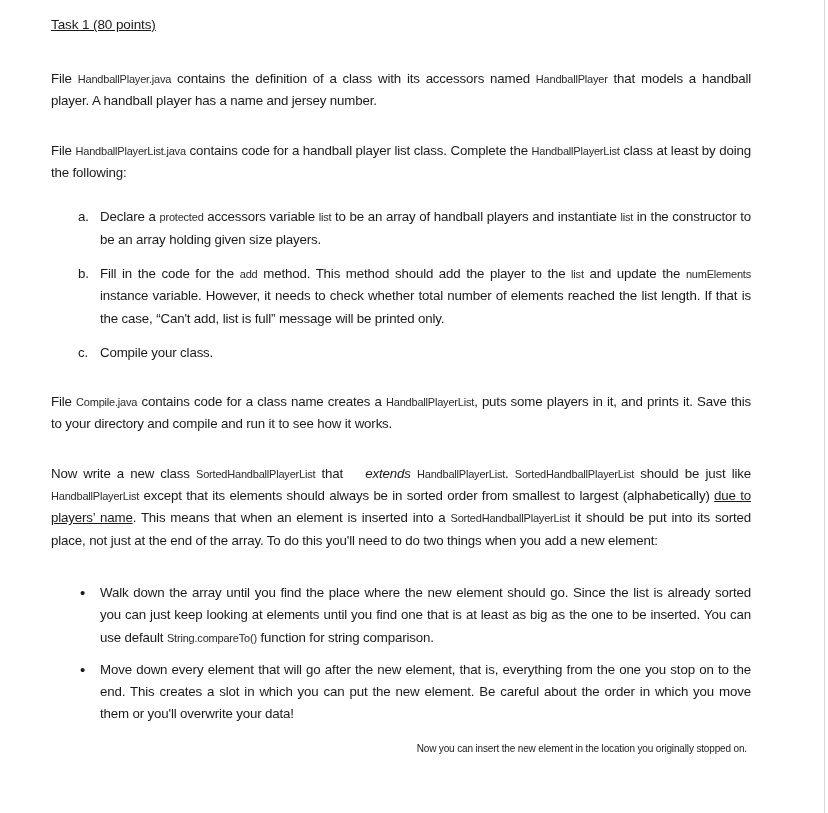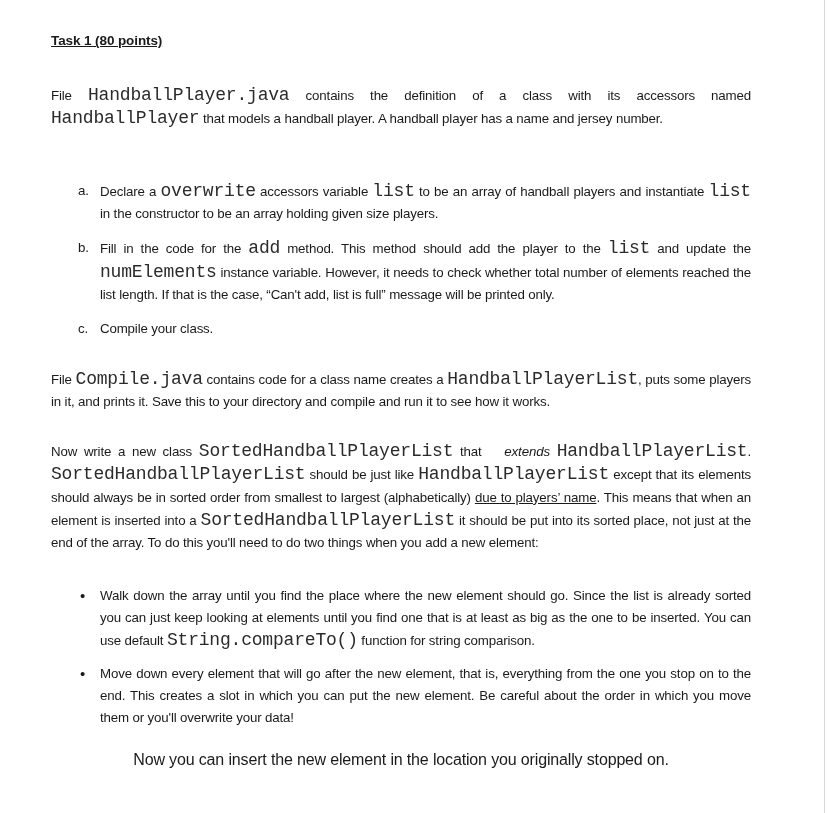--- a/index.html
+++ b/index.html
@@ -35,46 +35,46 @@
 
   .content {
     position: absolute;
     left: 51px;
     top: 0;
     width: 700px;
   }
 
   .doc-title {
     font-size: 13.5px;
-    font-weight: bold;
+    font-weight: normal;
     text-decoration: underline;
     letter-spacing: -0.1px;
     margin: 0;
-    padding-top: 33px;
+    padding-top: 17px;
     line-height: 1.2;
   }
 
   p.para {
     font-size: 13.3px;
     line-height: 22.3px;
     text-align: justify;
     text-justify: inter-word;
     margin: 0;
     letter-spacing: -0.15px;
   }
 
   .sp-title   { height: 35px; }
   .sp-para    { height: 27px; }
   .sp-list    { height: 22px; }
   .sp-bullets { height: 30px; }
   .sp-last    { height: 8px; }
 
   code, .mono {
-    font-family: Liberation Mono, monospace;
-    font-size: 18px;
+    font-family: Liberation Sans, sans-serif;
+    font-size: 11px;
     letter-spacing: -0.2px;
     color: #2b2b2b;
     white-space: pre;
   }
 
   em.ital {
     font-style: italic;
     margin-left: 16px;
   }
 
@@ -126,50 +126,51 @@
   ul.bullets > li > .dot {
     position: absolute;
     left: 29px;
     top: 0;
     font-size: 15px;
     line-height: 22.3px;
   }
 
   
   p.closing {
-    font-size: 16px;
+    font-size: 10px;
     line-height: 22.3px;
-    text-align: center;
-    margin: 12px;
+    text-align: right;
+    margin: 4px;
     letter-spacing: -0.15px;
   }
 </style>
 </head>
 <body>
 
 <div class="page">
 
   <div class="page-edge"></div>
 
   <div class="content">
 
     <h1 class="doc-title">Task 1 (80 points)</h1>
 
     <div class="sp-title"></div>
 
     <p class="para"><span>File </span><code>HandballPlayer.java</code><span>  contains the definition of a class with its accessors named </span><code>HandballPlayer</code><span> that models a handball player. A handball player has a name and jersey number.</span></p>
 
     <div class="sp-para"></div>
 
+    <p class="para"><span>File </span><code>HandballPlayerList.java</code><span>  contains code for a handball player list class. Complete the </span><code>HandballPlayerList</code><span> class at least by doing the following:</span></p>
 
     <div class="sp-list"></div>
 
     <ol class="alpha">
 
-      <li><span class="marker">a.</span><span>Declare a </span><code>overwrite</code><span> accessors variable </span><code>list</code><span> to be an array of handball players and instantiate </span><code>list</code><span> in the constructor to be an array holding given size players.</span></li>
+      <li><span class="marker">a.</span><span>Declare a </span><code>protected</code><span> accessors variable </span><code>list</code><span> to be an array of handball players and instantiate </span><code>list</code><span> in the constructor to be an array holding given size players.</span></li>
 
       <li><span class="marker">b.</span><span>Fill in the code for the </span><code>add</code><span> method. This method should add the player to the </span><code>list</code><span> and update the </span><code>numElements</code><span> instance variable. However, it needs to check whether total number of elements reached the list length. If that is the case, “Can't add, list is full” message will be printed only.</span></li>
 
       <li><span class="marker">c.</span><span>Compile your class.</span></li>
 
     </ol>
 
     <div class="sp-para"></div>
 
     <p class="para"><span>File </span><code>Compile.java</code><span>  contains code for a class name creates a </span><code>HandballPlayerList</code><span>, puts some players in it, and prints it. Save this to your directory and compile and run it to see how it works.</span></p>

